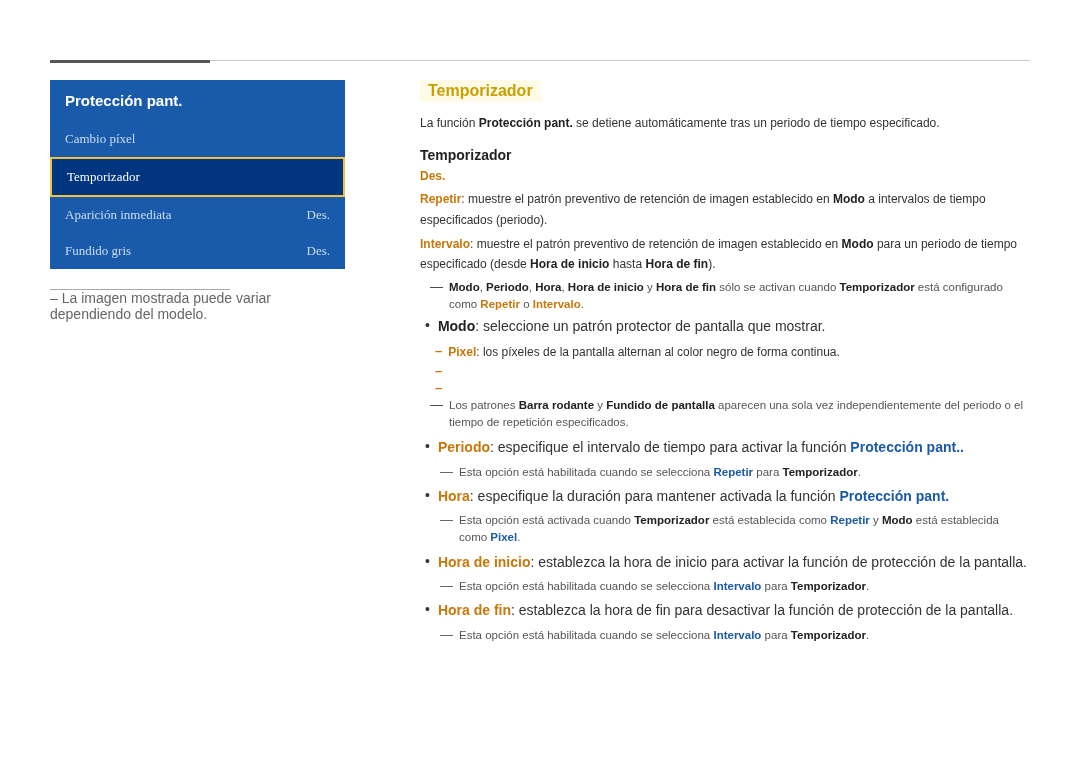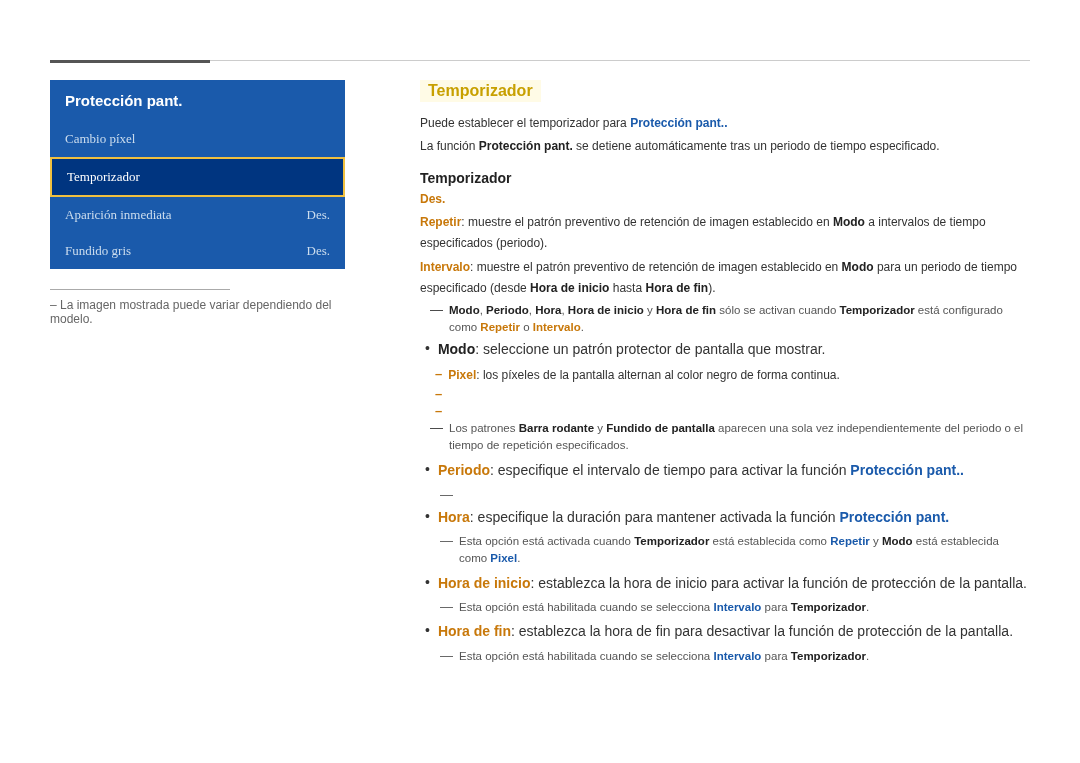--- a/index.html
+++ b/index.html
@@ -74,22 +74,22 @@
 
     
     .sidebar-separator {
       margin-top: 20px;
       border: none;
       border-top: 1px solid #aaa;
       width: 180px;
     }
 
     .sidebar-note {
-      margin-top: 8px;
-      font-size: 12px;
+      margin-top: 0;
+      font-size: 14px;
       color: #666;
     }
 
     
     .main-content {
       position: absolute;
       top: 80px;
       left: 420px;
       right: 50px;
     }
@@ -236,23 +236,20 @@
 
   <hr class="sidebar-separator">
   <div class="sidebar-note">– La imagen mostrada puede variar dependiendo del modelo.</div>
 </div>
 
 <div class="main-content">
 
   <div class="page-title">Temporizador</div>
 
   <div class="intro-text">
-    Puede establecer el temporizador para <span class="bold-blue">Protección pant..</span>
-  </div>
-  <div class="intro-text">
     La función <span class="bold-black">Protección pant.</span> se detiene automáticamente tras un periodo de tiempo especificado.
   </div>
 
   <div class="section-title">Temporizador</div>
 
   <div class="status-label">Des.</div>
 
   <div class="content-block">
     <span class="bold-orange">Repetir</span>: muestre el patrón preventivo de retención de imagen establecido en <span class="bold-black">Modo</span> a intervalos de tiempo especificados (periodo).
   </div>
@@ -292,20 +289,21 @@
 
   
   <div class="bullet-item">
     <span class="bullet-dot">•</span>
     <span class="bullet-text">
       <span class="bold-orange">Periodo</span>: especifique el intervalo de tiempo para activar la función <span class="bold-blue">Protección pant..</span>
     </span>
   </div>
   <div class="indent-note">
     <span class="indent-dash">—</span>
+    <span class="indent-text">Esta opción está habilitada cuando se selecciona <span class="bold-blue">Repetir</span> para <span class="bold-black">Temporizador</span>.</span>
   </div>
 
   
   <div class="bullet-item">
     <span class="bullet-dot">•</span>
     <span class="bullet-text">
       <span class="bold-orange">Hora</span>: especifique la duración para mantener activada la función <span class="bold-blue">Protección pant.</span>
     </span>
   </div>
   <div class="indent-note">

